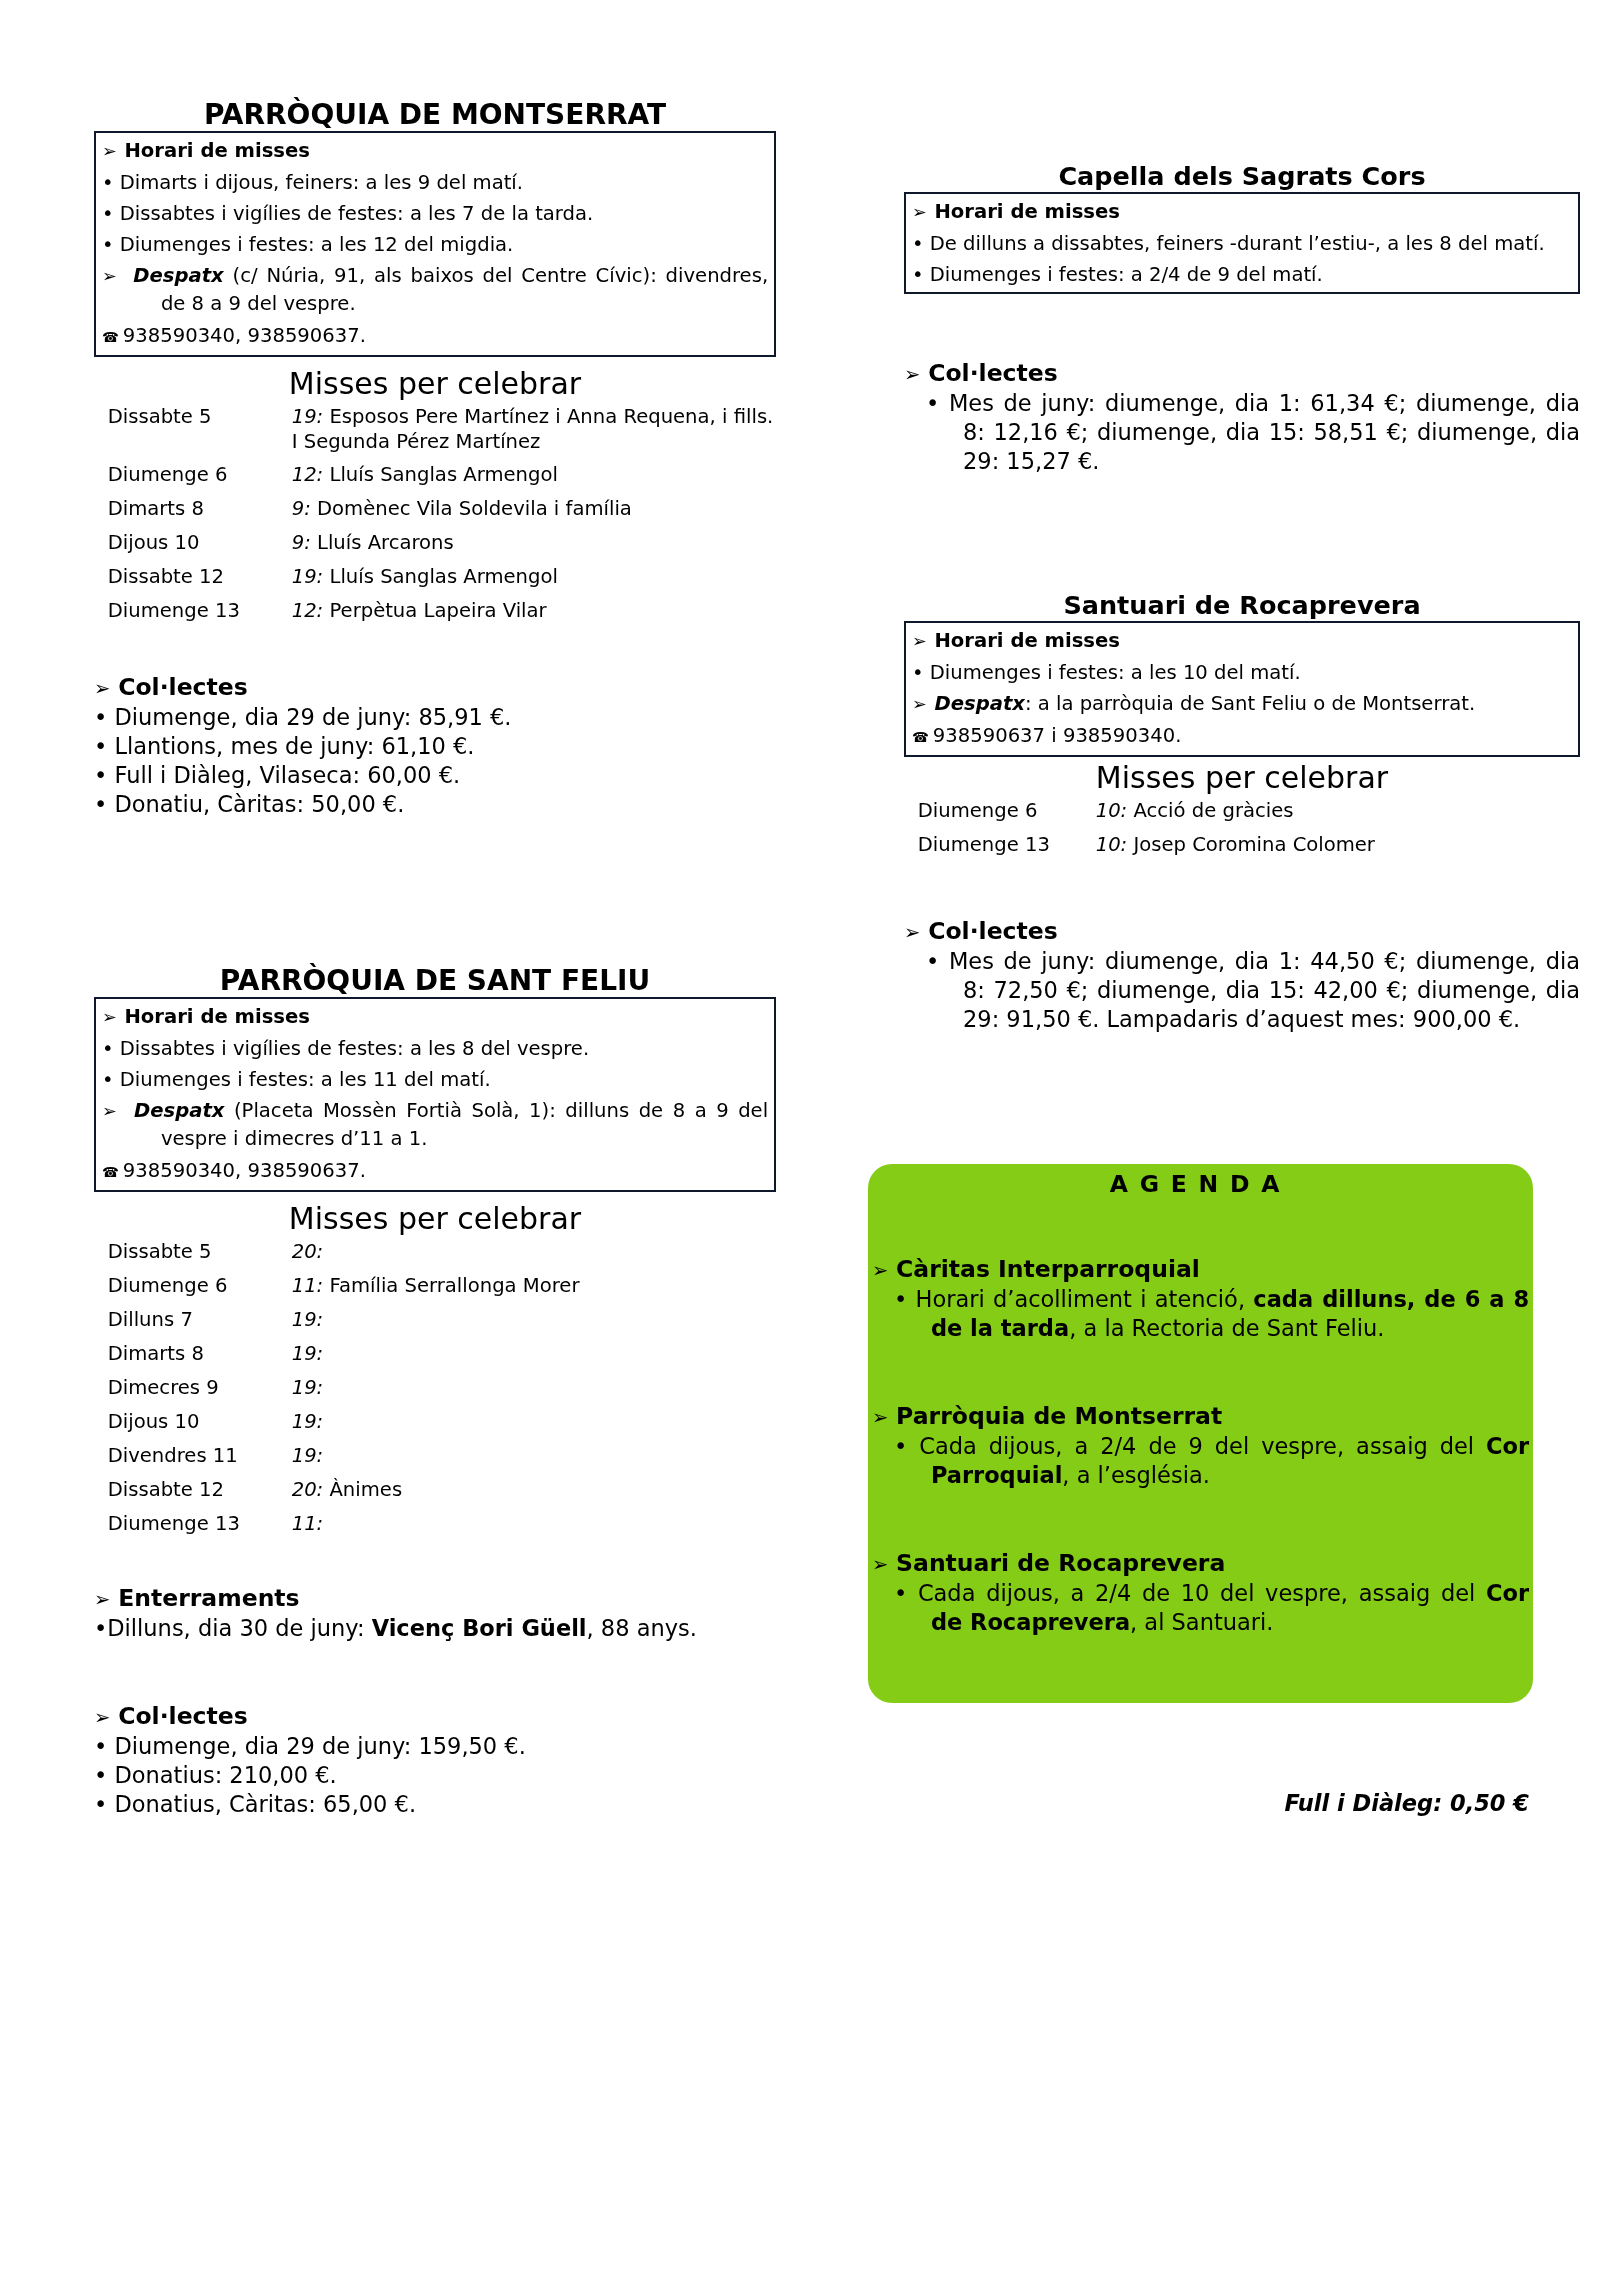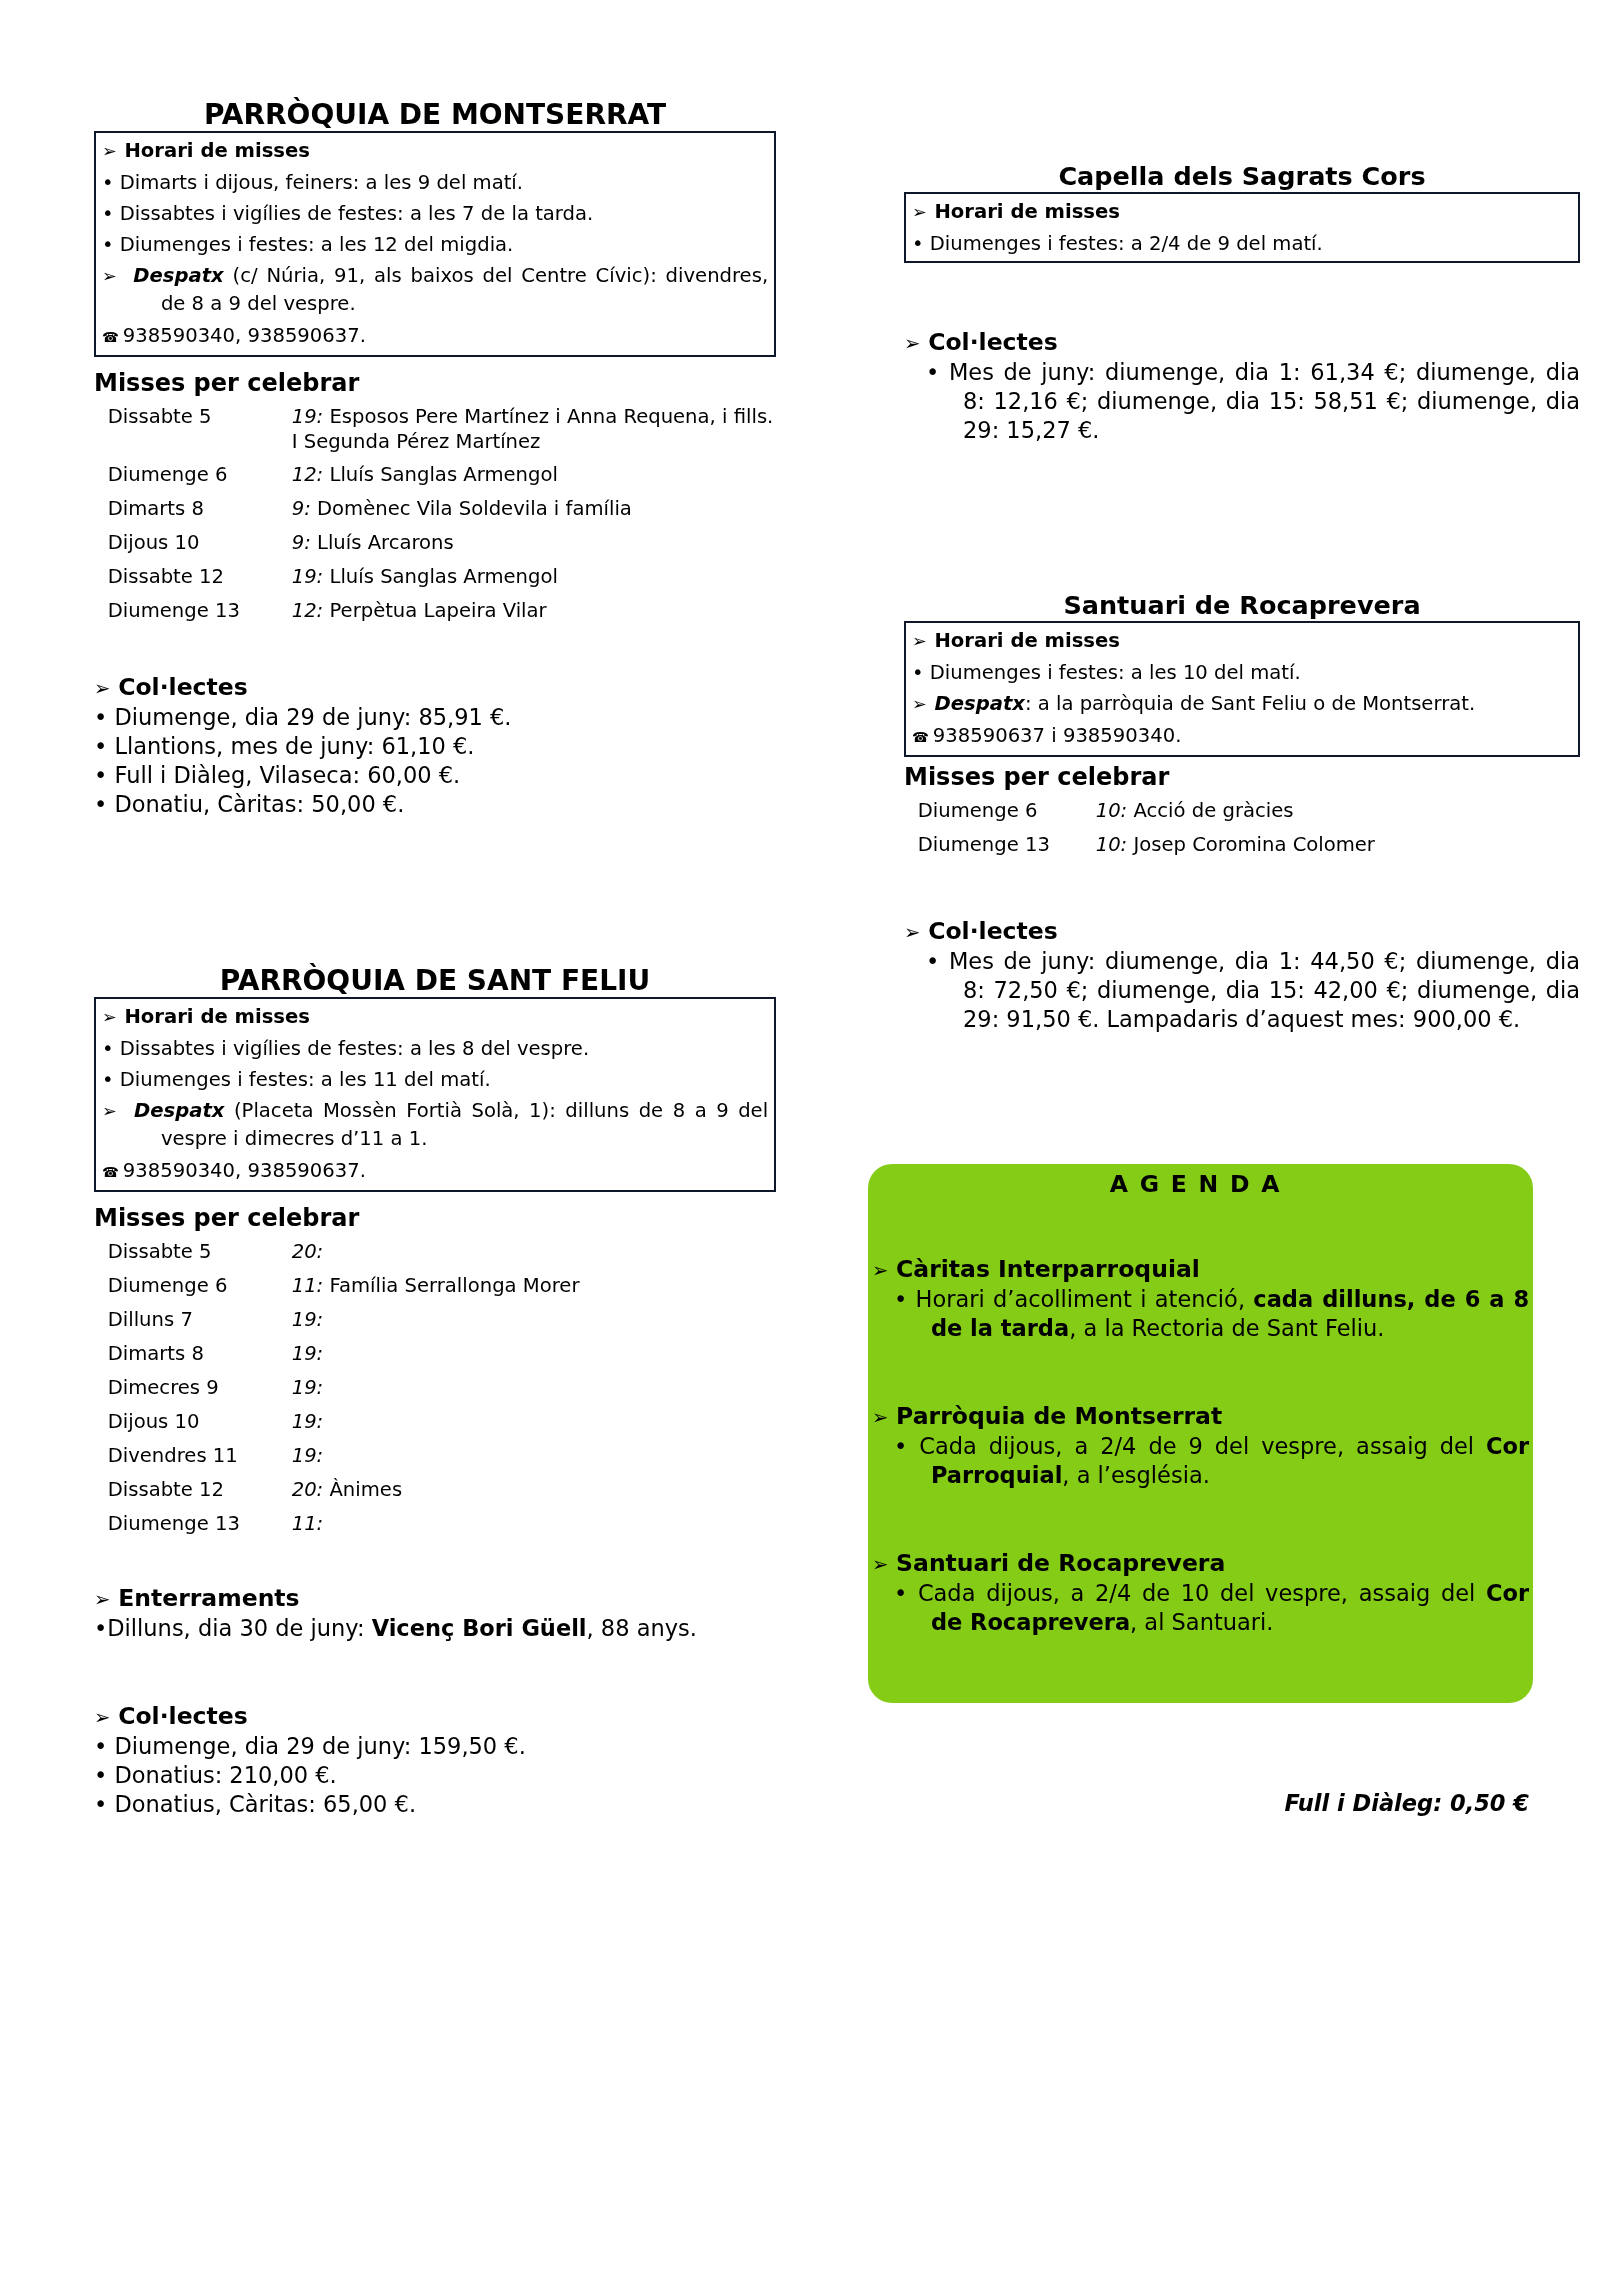--- a/index.html
+++ b/index.html
@@ -18,21 +18,21 @@
   }
   .box {
     border: 2px solid #0f172a; padding: 2px 5.9px 2px 5.9px; font-size: 19.6px;
   }
   .box .line { line-height: 31px; }
   .box .line.wrap { line-height: 27.4px; padding-left: 59px; text-indent: -59px; text-align: justify; margin: 2px 0; }
   .arrow { font-size: 17.6px; margin-right: 7.8px; }
   .bold { font-weight: bold; }
   .bi { font-weight: bold; font-style: italic; }
   .phone-icon { font-size: 13.7px; margin-right: 3.9px; }
-  .sub-title { font-weight: bold; font-size: 24px; line-height: 33px; margin-top: 9.8px; }
+  .sub-title { text-align: center; font-weight: normal; font-size: 30px; line-height: 33px; margin-top: 9.8px; }
   table.masses { border-collapse: collapse; margin-left: 13.7px; font-size: 19.6px; }
   table.masses td { vertical-align: top; padding: 0; line-height: 34px; }
   table.masses td.day { width: 184px; }
   table.masses .hour { font-style: italic; }
   table.masses .multi { line-height: 25.5px; padding-top: 3.9px; padding-bottom: 3.9px; margin-left: 35px; }
   .sec-head { font-size: 23.5px; font-weight: bold; line-height: 29px; }
   .sec-head .arrow { font-size: 19.6px; }
   .item { font-size: 22.5px; line-height: 29px; }
   .item.wrap { padding-left: 59px; text-indent: -37px; text-align: justify; }
   .agenda {
@@ -149,20 +149,21 @@
   <div class="sec-head"><span class="arrow">➢</span><span>Col·lectes</span></div>
   <div class="item"><span>•</span> <span>Diumenge, dia 29 de juny: 159,50 €.</span></div>
   <div class="item"><span>•</span> <span>Donatius: 210,00 €.</span></div>
   <div class="item"><span>•</span> <span>Donatius, Càritas: 65,00 €.</span></div>
 </div>
 
 <div class="col col-right" style="top:161px;">
   <h2 class="chapel-title">Capella dels Sagrats Cors</h2>
   <div class="box">
     <div class="line"><span class="arrow">➢</span><span class="bold">Horari de misses</span></div>
+    <div class="line wrap" style="text-indent:-49px;padding-left:49px;"><span>•</span> <span>De dilluns a dissabtes, feiners -durant l’estiu-, a les 8 del matí.</span></div>
     <div class="line"><span>•</span> <span>Diumenges i festes: a 2/4 de 9 del matí.</span></div>
   </div>
   <div style="height:65px"></div>
   <div class="sec-head"><span class="arrow">➢</span><span>Col·lectes</span></div>
   <div class="item wrap"><span>•</span> <span>Mes de juny: diumenge, dia 1: 61,34 €; diumenge, dia 8: 12,16 €; diumenge, dia 15: 58,51 €; diumenge, dia 29: 15,27 €.</span></div>
 </div>
 
 <div class="col col-right" style="top:590px;">
   <h2 class="chapel-title">Santuari de Rocaprevera</h2>
   <div class="box">

